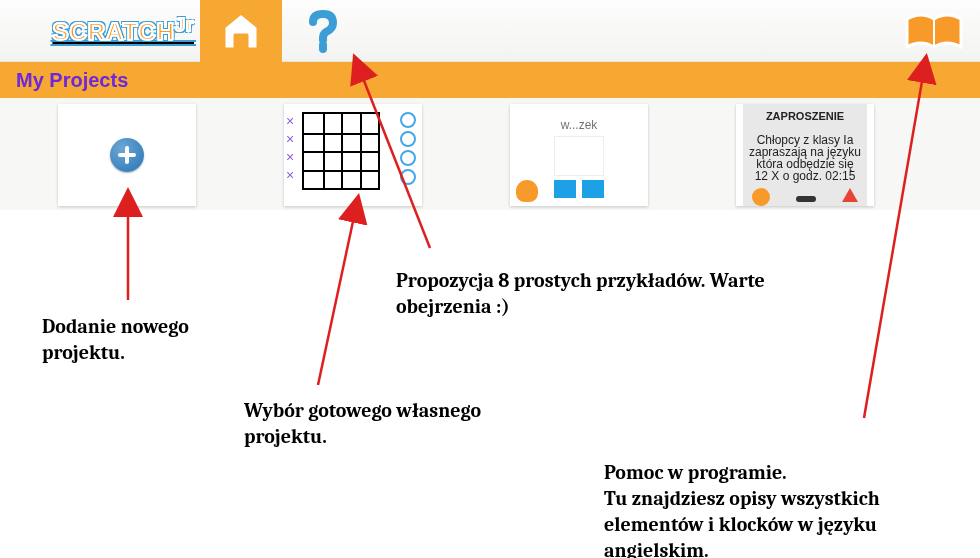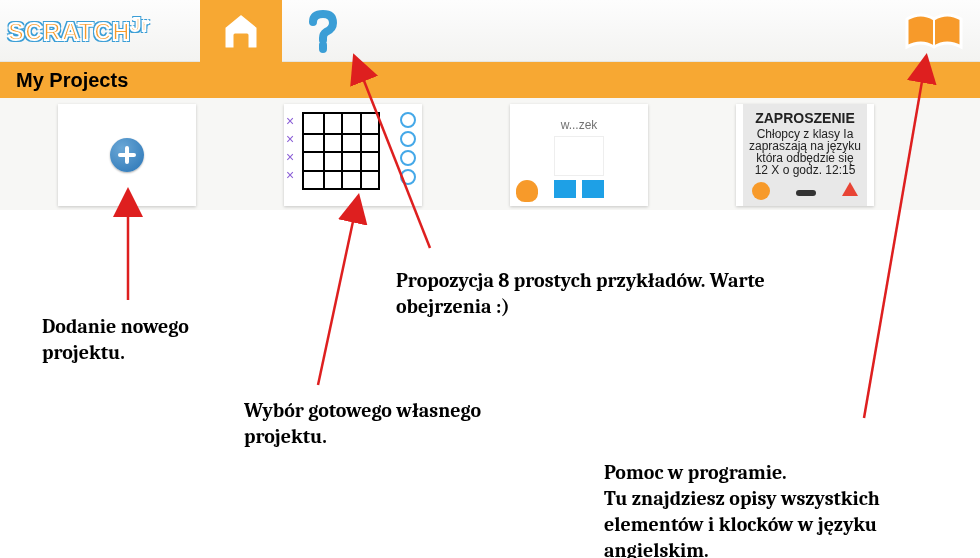--- a/index.html
+++ b/index.html
@@ -20,21 +20,22 @@
       align-items: center;
       border-bottom: 1px solid #e5e5e0;
     }
 
     .logo {
       width: 186px;
       height: 52px;
       margin-left: 8px;
       display: flex;
       align-items: center;
-      justify-content: flex-start;
+      justify-content: flex-end;
+      text-decoration: underline;
     }
 
     .logo-text {
       font-family: Arial, sans-serif;
       font-weight: 900;
       font-size: 24px;
       letter-spacing: 1px;
       color: #f79a2a;
       -webkit-text-stroke: 2px #fff;
       text-shadow: 0 0 0 #fff, 2px 2px 0 #3b9ed6, -2px -2px 0 #3b9ed6, 2px -2px 0 #3b9ed6, -2px 2px 0 #3b9ed6;
@@ -70,21 +71,21 @@
       height: 52px;
       display: flex;
       align-items: center;
       justify-content: center;
     }
 
     .title-bar {
       width: 100%;
       height: 36px;
       background: #f7a833;
-      color: #000000;
+      color: #6d28d9;
       font-size: 20px;
       font-weight: 600;
       display: flex;
       align-items: center;
       padding-left: 16px;
     }
 
     .projects-row {
       width: 100%;
       height: 112px;
@@ -160,21 +161,21 @@
       background: #f79a2a;
       border-radius: 50% 50% 40% 40%;
     }
 
     .invite-preview {
       width: 124px;
       padding: 6px 5px 0;
       background: #e8e8e8;
       height: 100%;
     }
-    .invite-title { font-weight: bold; font-size: 14px; margin-bottom: 2px; color:#222;}
+    .invite-title { font-weight: bold; font-size: 11px; margin-bottom: 12px; color:#222;}
     .invite-text { font-size: 12px; line-height: 12px; color:#222;}
     .invite-icons { display:flex; justify-content:space-between; margin-top:6px; padding:0 4px;}
     .invite-icons .cat { width:18px;height:18px;background:#f79a2a;border-radius:50%;}
     .invite-icons .sq { width:20px;height:6px;background:#333; border-radius:3px; margin-top:8px;}
     .invite-icons .tri { width:0;height:0;border-left:8px solid transparent;border-right:8px solid transparent;border-bottom:14px solid #e84435;}
 
     .annotation {
       position: absolute;
       font-family: Cambria, Georgia, "Times New Roman", serif;
       font-weight: bold;
@@ -265,21 +266,21 @@
     <div class="cat-small"></div>
   </div>
 
   <div class="project-card">
     <div class="invite-preview">
       <div class="invite-title">ZAPROSZENIE</div>
       <div class="invite-text">
         <div>Chłopcy z klasy Ia</div>
         <div>zapraszają na języku</div>
         <div>która odbędzie się</div>
-        <div>12 X o godz. 12:15</div>
+        <div>12 X o godz. 02:15</div>
       </div>
       <div class="invite-icons">
         <div class="cat"></div>
         <div class="sq"></div>
         <div class="tri"></div>
       </div>
     </div>
   </div>
 
 </div>

